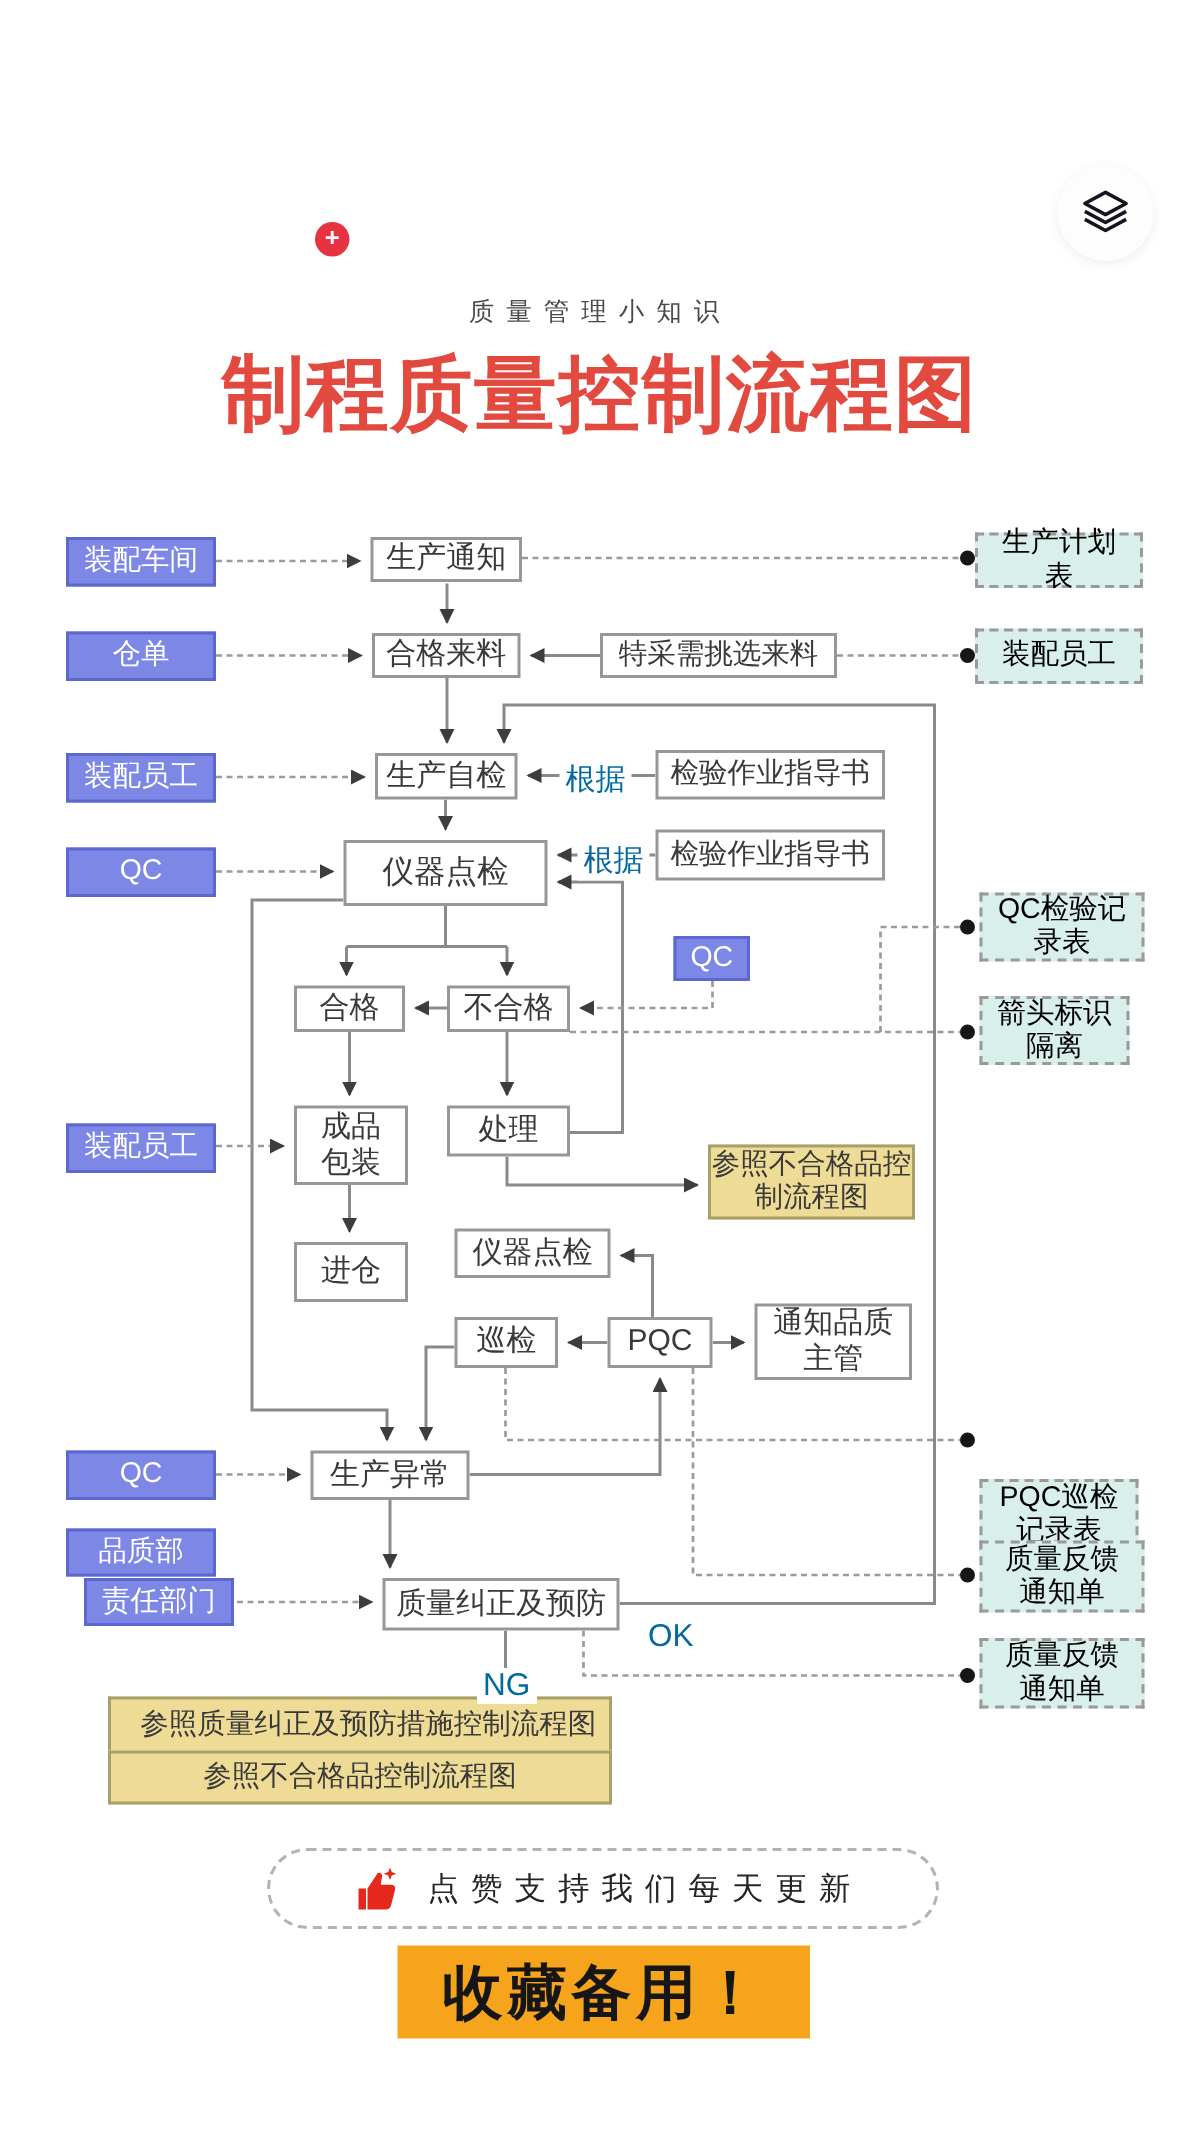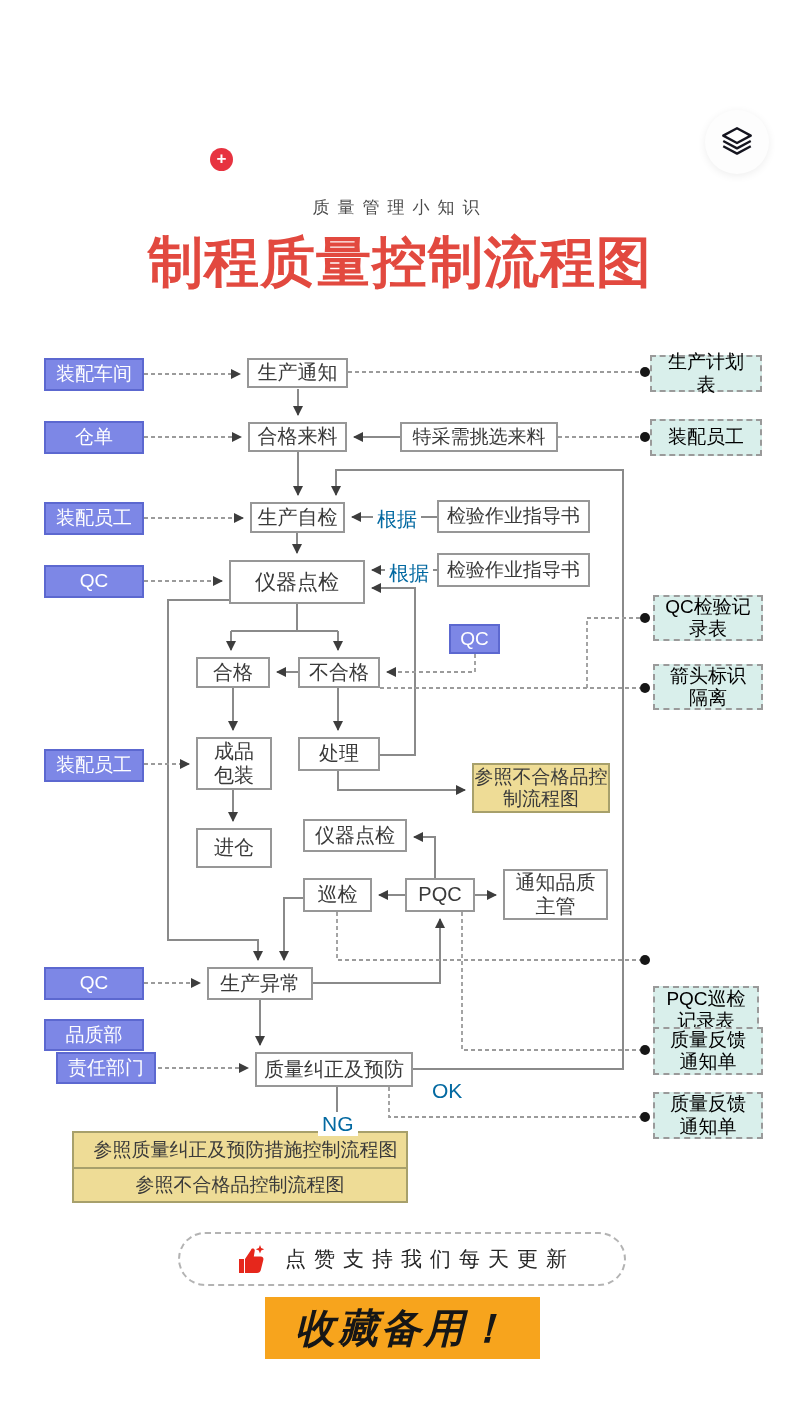--- a/index.html
+++ b/index.html
@@ -25,21 +25,21 @@
   .teal{background:#d9efeb;border:2px dashed #9a9a9a;color:#000000;font-size:19px;padding:0 10px;}
   .yellow{background:#eedc96;border:2px solid #a7a06b;color:#3a3a3a;font-size:19px;}
   .narrow{padding:0 9px;}
   .linelabel{position:absolute;background:#ffffff;color:#0369a1;font-size:20px;z-index:3;padding:0 4px;margin-top:22px;}
   
   .like-pill{position:absolute;left:178px;top:1232px;width:444px;height:50px;border:2px dashed #b3b3b3;
              border-radius:27px;background:#fff;display:flex;align-items:center;justify-content:center;z-index:3;}
   .like-text{color:#262626;font-size:21px;letter-spacing:8px;margin-left:16px;}
   .banner{position:absolute;left:265px;top:1297px;width:275px;height:62px;background:#f7a41d;
           display:flex;align-items:center;justify-content:center;color:#161616;font-size:40px;
-          font-weight:900;letter-spacing:3px;z-index:3;font-style:italic;}
+          font-weight:900;letter-spacing:3px;z-index:3;}
   svg.wires{position:absolute;left:0;top:0;z-index:1;}
 </style>
 </head>
 <body>
 
 <div id="stage">
 
   <div class="follow-row">
     <div class="follow-dot">+</div>
   </div>
@@ -140,21 +140,21 @@
   <div class="box white" style="left:303px;top:819px;width:104px;height:33px;">仪器点检</div>
   <div class="box white" style="left:303px;top:878px;width:69px;height:34px;">巡检</div>
   <div class="box white" style="left:405px;top:878px;width:70px;height:34px;">PQC</div>
   <div class="box white narrow" style="left:503px;top:869px;width:105px;height:51px;">通知品质主管</div>
   <div class="box white" style="left:207px;top:967px;width:106px;height:33px;">生产异常</div>
   <div class="box white" style="left:255px;top:1052px;width:158px;height:35px;">质量纠正及预防</div>
 
   <div class="box teal" style="left:650px;top:355px;width:112px;height:37px;">生产计划表</div>
   <div class="box teal" style="left:650px;top:419px;width:112px;height:37px;">装配员工</div>
   <div class="box teal" style="left:653px;top:595px;width:110px;height:46px;">QC检验记录表</div>
-  <div class="box teal" style="left:653px;top:664px;width:110px;height:46px;">箭头标识隔离</div>
+  <div class="box teal" style="left:653px;top:664px;width:100px;height:46px;">箭头标识隔离</div>
   <div class="box teal" style="left:653px;top:986px;width:106px;height:48px;">PQC巡检记录表</div>
   <div class="box teal" style="left:653px;top:1027px;width:110px;height:48px;">质量反馈通知单</div>
   <div class="box teal" style="left:653px;top:1092px;width:110px;height:47px;">质量反馈通知单</div>
 
   <div class="box yellow" style="left:472px;top:763px;width:138px;height:50px;">参照不合格品控制流程图</div>
   <div class="box yellow" style="left:72px;top:1131px;width:336px;height:36px;border-bottom:none;padding-left:11px;">参照质量纠正及预防措施控制流程图</div>
   <div class="box yellow" style="left:72px;top:1167px;width:336px;height:36px;">参照不合格品控制流程图</div>
 
   <div class="linelabel" style="left:373px;top:484px;">根据</div>
   <div class="linelabel" style="left:385px;top:538px;">根据</div>

